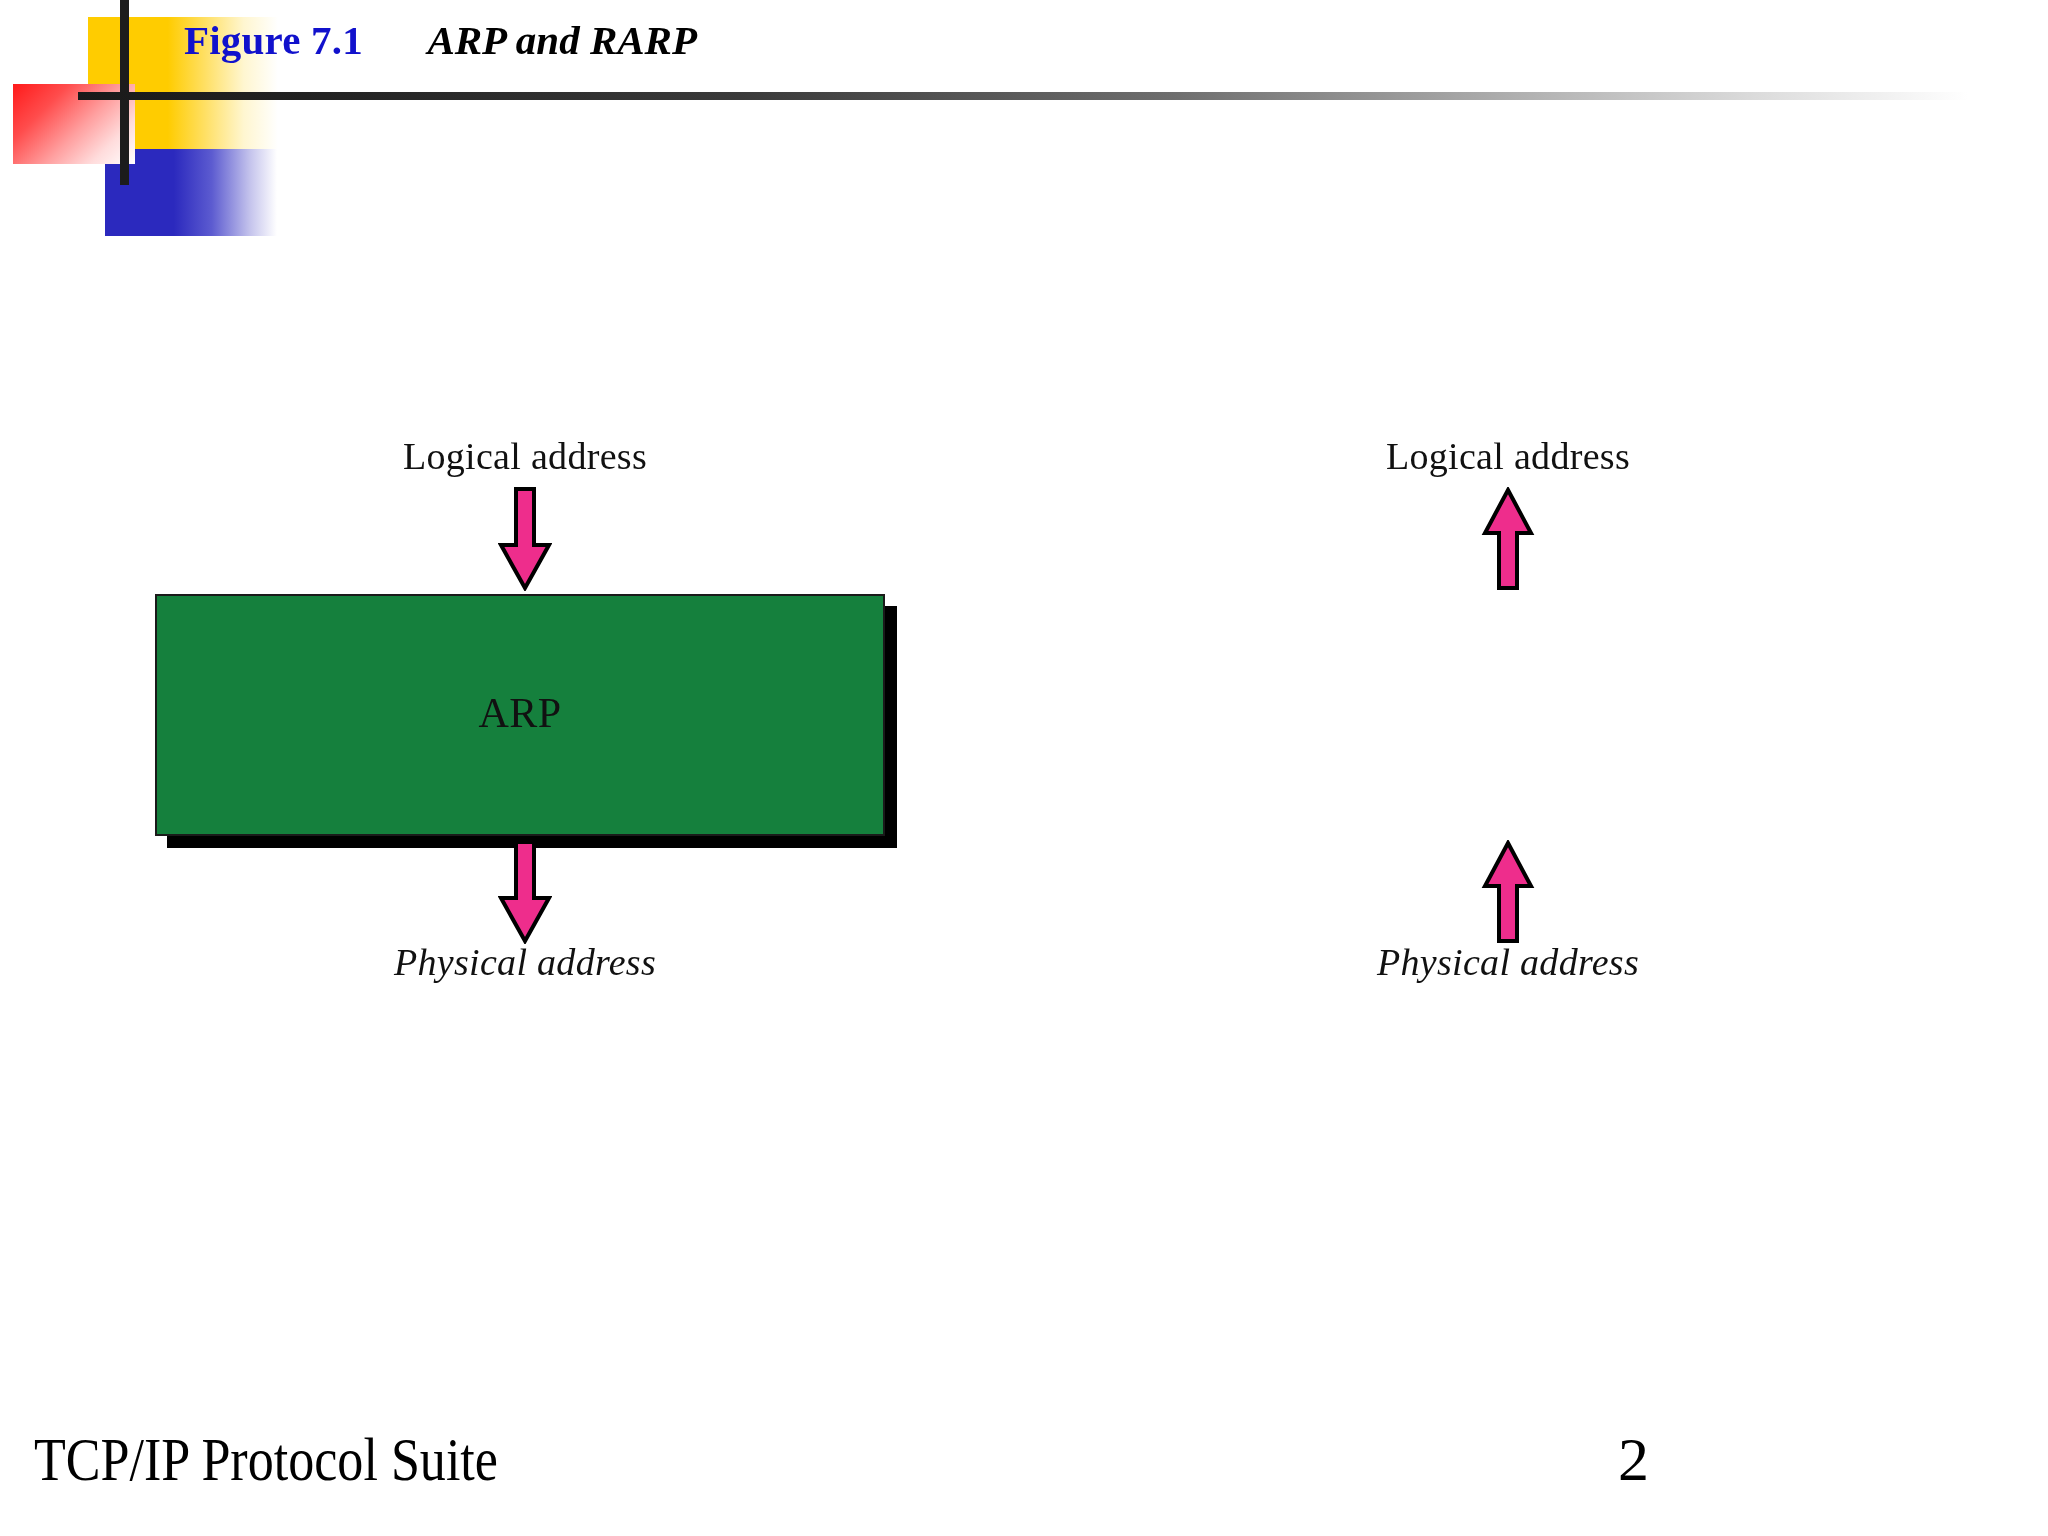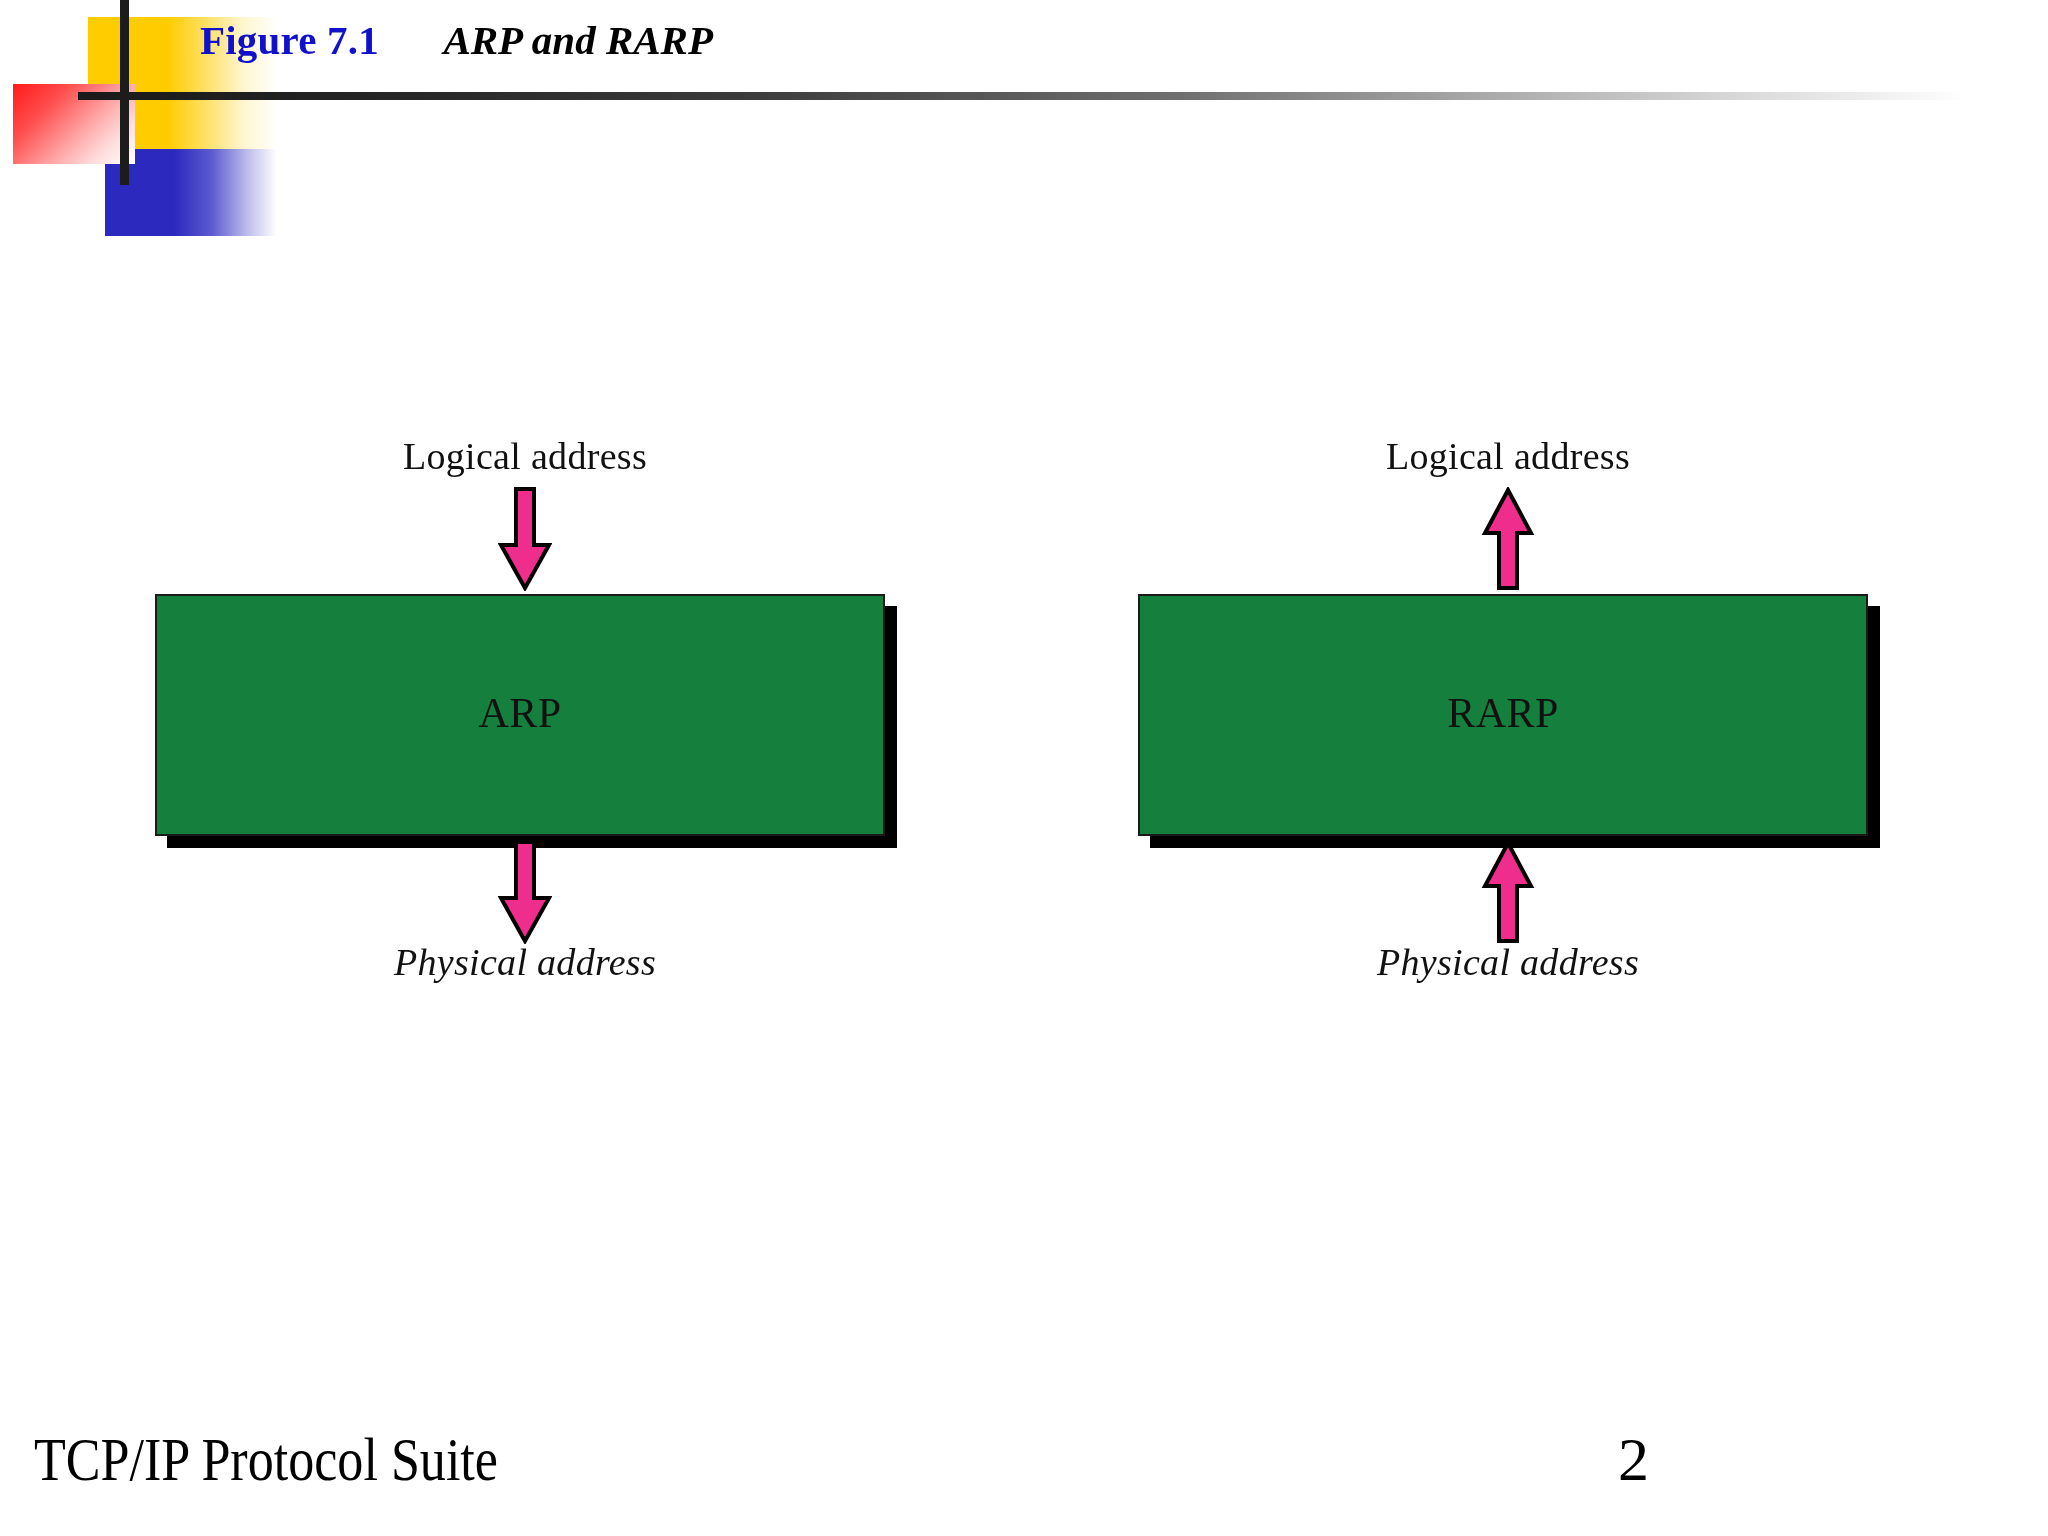--- a/index.html
+++ b/index.html
@@ -59,21 +59,20 @@
   }
 
   
   .title {
     position: absolute;
     left: 184px;
     top: 20px;
     white-space: nowrap;
     font-size: 41px;
     line-height: 1;
-    margin-left: 16px;
   }
   .title-figure {
     color: #1111CC;
     font-weight: bold;
     font-style: normal;
     letter-spacing: 0.2px;
   }
   .title-gap {
     display: inline-block;
     width: 44px;
@@ -212,23 +211,20 @@
     <div class="panel panel-right">
 
       <div class="addr-label addr-top">Logical address</div>
 
       <div class="arrow arrow-up-top">
         <svg width="54" height="104" viewBox="0 0 54 104" xmlns="http://www.w3.org/2000/svg">
           <polygon points="27,3 50,46 36,46 36,101 18,101 18,46 4,46" fill="#EE2D8C" stroke="#000000" stroke-width="4" stroke-linejoin="miter"></polygon>
         </svg>
       </div>
 
-      <div class="proto-box">
-        <div class="proto-label">RARP</div>
-      </div>
 
       <div class="arrow arrow-up-bottom">
         <svg width="54" height="104" viewBox="0 0 54 104" xmlns="http://www.w3.org/2000/svg">
           <polygon points="27,3 50,46 36,46 36,101 18,101 18,46 4,46" fill="#EE2D8C" stroke="#000000" stroke-width="4" stroke-linejoin="miter"></polygon>
         </svg>
       </div>
 
       <div class="addr-label addr-bottom">Physical address</div>
     </div>
   </div>

